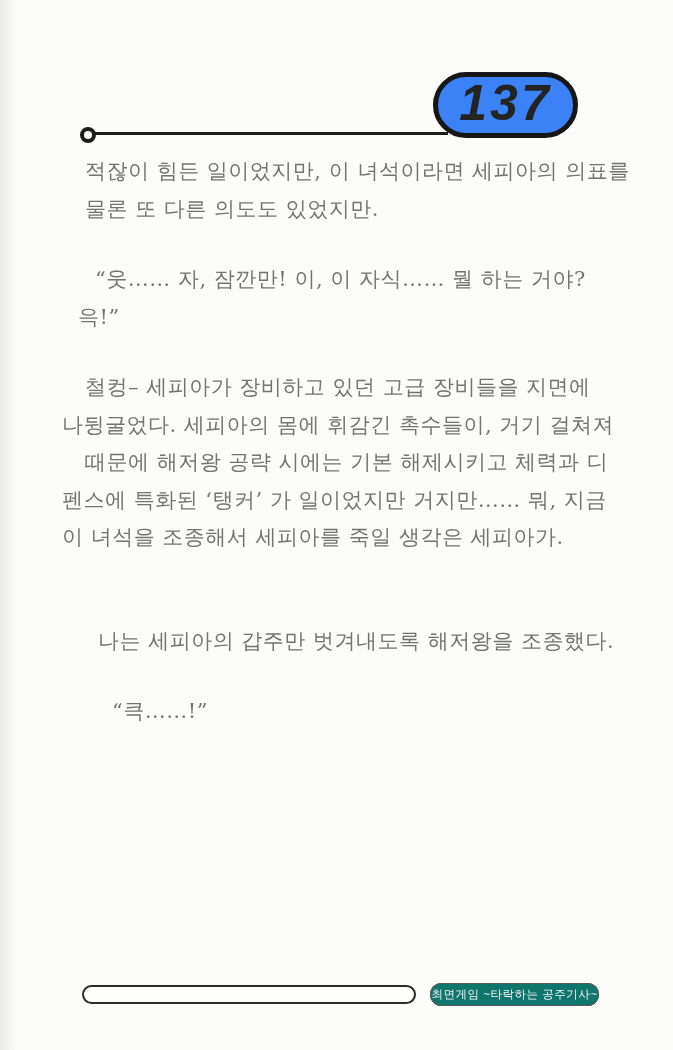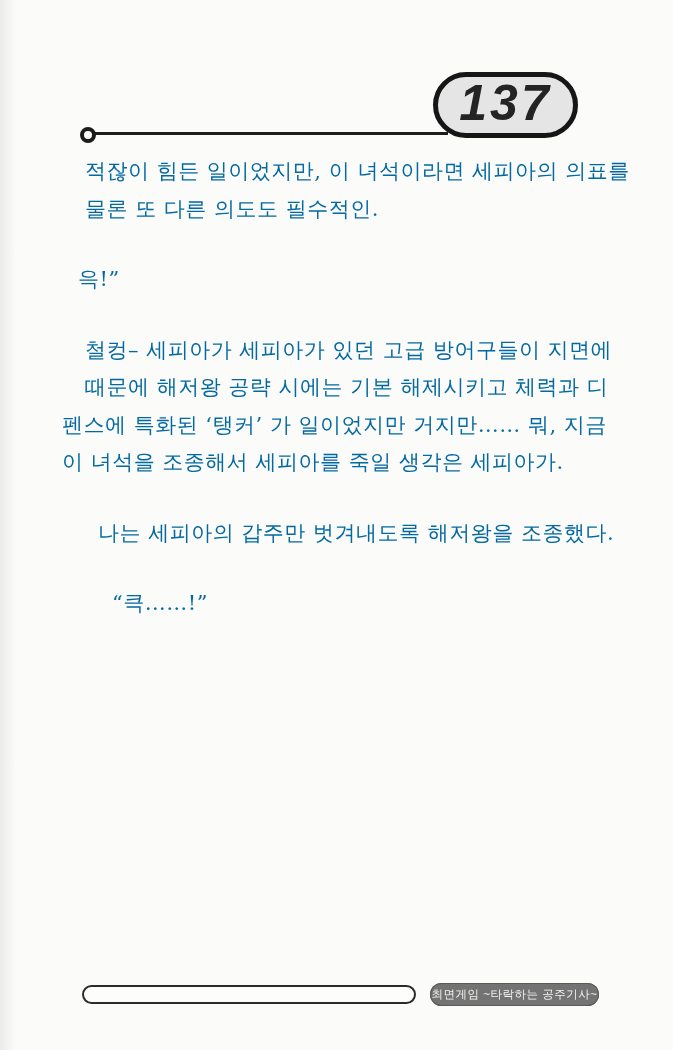--- a/index.html
+++ b/index.html
@@ -43,42 +43,42 @@
     background: #1e1e1e;
     z-index: 1;
   }
   .page-number-badge {
     position: absolute;
     left: 433px; top: 72px;
     width: 145px; height: 66px;
     box-sizing: border-box;
     border: 5px solid #161616;
     border-radius: 34px;
-    background: #e5e5e5;
+    background: #3b82f6;
     display: flex;
     align-items: center;
     justify-content: center;
     z-index: 3;
   }
   .page-number-badge .num {
     font-family: "Liberation Sans", "DejaVu Sans", sans-serif;
     font-size: 50px;
     font-weight: bold;
     font-style: italic;
     letter-spacing: 3px;
     color: #242424;
     transform: translateY(-2px);
   }
 
   
   .body-text {
     position: absolute;
     left: 62px; top: 153px;
     width: 556px;
-    color: #0369a1;
+    color: #737373;
     font-size: 21px;
     letter-spacing: 0.5px;
   }
   .line {
     line-height: 37.5px;
     min-height: 37.5px;
     white-space: nowrap;
   }
   .line.blank {
     min-height: 33px;
@@ -94,21 +94,21 @@
     border: 2px solid #2b2b2b;
     border-radius: 11px;
     background: #fdfdfc;
   }
   .series-title-badge {
     position: absolute;
     left: 430px; top: 983px;
     width: 169px; height: 23px;
     box-sizing: border-box;
     border-radius: 12px;
-    background: #737373;
+    background: #0f766e;
     box-shadow: inset 0 0 0 1px #5a5a5a;
     display: flex;
     align-items: center;
     justify-content: center;
   }
   .series-title-badge .label {
     font-family: "Liberation Sans", "DejaVu Sans", sans-serif;
     font-size: 11.5px;
     letter-spacing: 0.5px;
     color: #f4f4f2;
@@ -122,30 +122,32 @@
   <div class="scan-edge"></div>
 
   <div class="header-ring"></div>
   <div class="header-rule"></div>
   <div class="page-number-badge">
     <span class="num">137</span>
   </div>
 
   <div class="body-text">
       <div class="line" style="padding-left: 23px;">적잖이 힘든 일이었지만, 이 녀석이라면 세피아의 의표를</div>
-      <div class="line" style="padding-left: 23px;">물론 또 다른 의도도 필수적인.</div>
+      <div class="line" style="padding-left: 23px;">물론 또 다른 의도도 있었지만.</div>
       <div class="line blank"></div>
+      <div class="line" style="padding-left: 33px;">“웃…… 자, 잠깐만! 이, 이 자식…… 뭘 하는 거야?</div>
       <div class="line" style="padding-left: 16px;">윽!”</div>
       <div class="line blank"></div>
-      <div class="line" style="padding-left: 23px;">철컹– 세피아가 세피아가 있던 고급 방어구들이 지면에</div>
+      <div class="line" style="padding-left: 23px;">철컹– 세피아가 장비하고 있던 고급 장비들을 지면에</div>
+      <div class="line">나뒹굴었다. 세피아의 몸에 휘감긴 촉수들이, 거기 걸쳐져</div>
       <div class="line" style="padding-left: 23px;">때문에 해저왕 공략 시에는 기본 해제시키고 체력과 디</div>
       <div class="line">펜스에 특화된 ‘탱커’ 가 일이었지만 거지만…… 뭐, 지금</div>
       <div class="line">이 녀석을 조종해서 세피아를 죽일 생각은 세피아가.</div>
       <div class="line blank"></div>
-      <div class="line" style="padding-left: 36px;">나는 세피아의 갑주만 벗겨내도록 해저왕을 조종했다.</div>
+      <div class="line" style="padding-left: 36px; margin-top: 33px;">나는 세피아의 갑주만 벗겨내도록 해저왕을 조종했다.</div>
       <div class="line blank"></div>
       <div class="line" style="padding-left: 50px;">“큭……!”</div>
     </div>
 
   <div class="footer-outline-pill"></div>
   <div class="series-title-badge">
     <span class="label">최면게임 ~타락하는 공주기사~</span>
   </div>
 </div>
 

